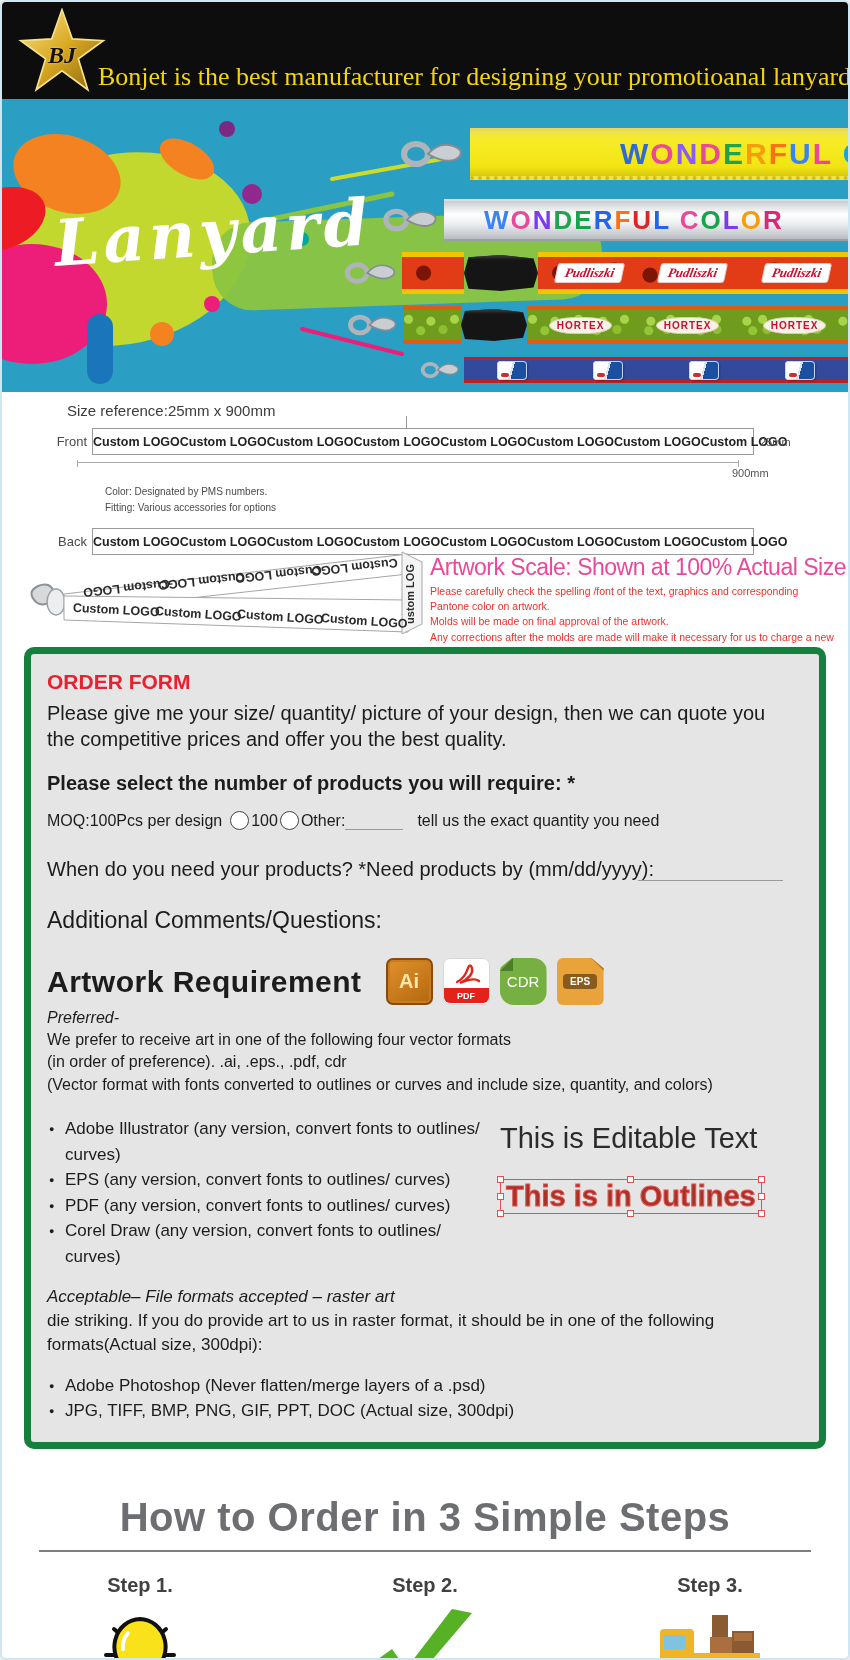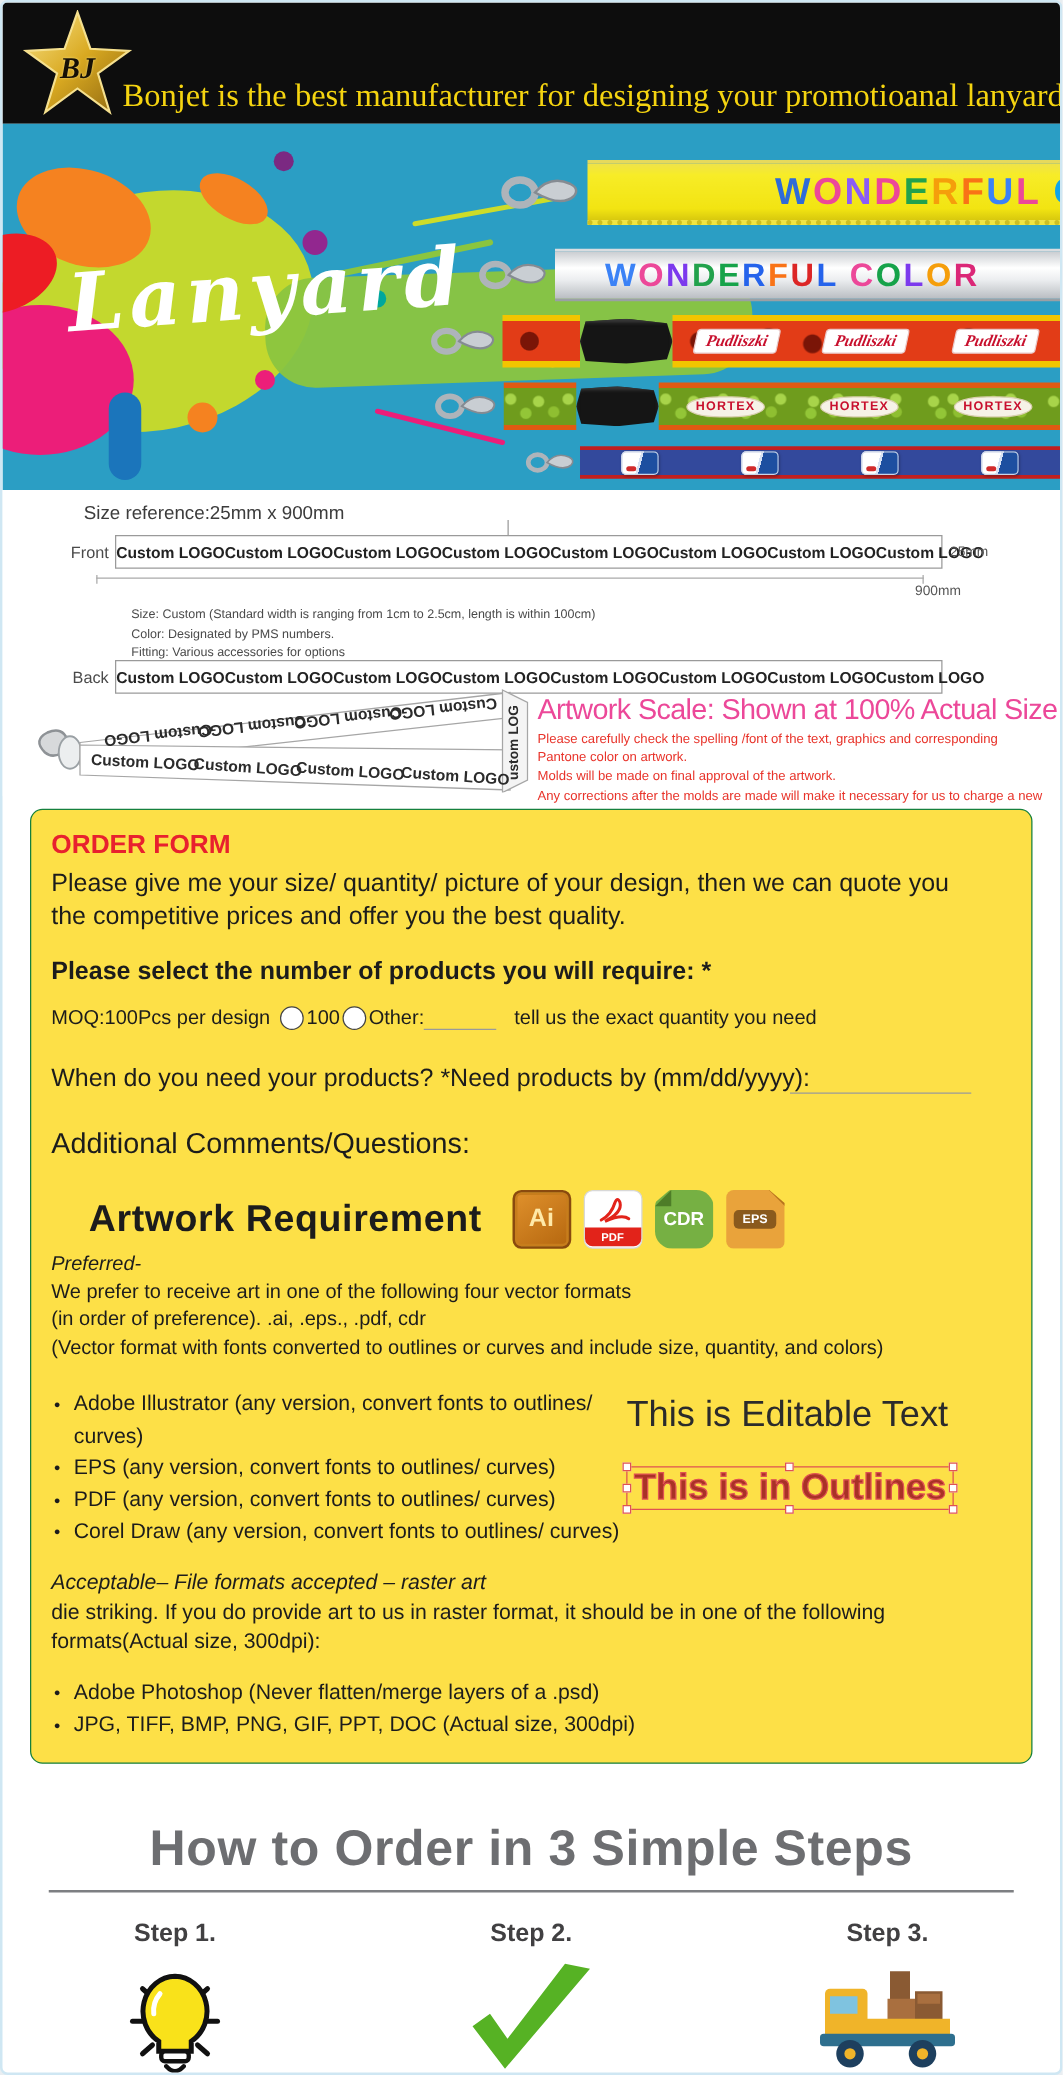--- a/index.html
+++ b/index.html
@@ -103,42 +103,42 @@
   .dim-line::before,.dim-line::after { content:""; position:absolute; top:-3px; width:1px; height:7px; background:#aaa; }
   .dim-line::before{ left:0; } .dim-line::after{ right:0; }
   .mm900 { position:absolute; left:730px; top:75px; font-size:11px; color:#555; }
   .size-notes { position:absolute; left:103px; top:92px; font-size:10px; color:#4a4a4a; line-height:1.55; }
   .v-diagram { position:absolute; left:14px; top:158px; width:408px; height:84px; }
   .artwork-scale { position:absolute; left:428px; top:162px; width:410px; }
   .artwork-scale-title { font-size:23px; color:#ec4899; letter-spacing:-0.5px; white-space:nowrap; }
   .artwork-scale-warn { margin-top:3px; font-size:10.5px; color:#e8332a; line-height:1.45; }
 
   
-  .order-box { position:relative; margin:10px 22px 0; border:1px solid #15803d; border-radius:10px;
-    padding:16px 16px 18px; background:#fde047; color:#1c1c1c; }
+  .order-box { position:relative; margin:10px 22px 0; border:7px solid #15803d; border-radius:10px;
+    padding:16px 16px 18px; background:#e5e5e5; color:#1c1c1c; }
   .of-title { color:#e8212e; font-size:21px; font-weight:bold; margin-bottom:6px; }
   .of-intro { font-size:20px; max-width:742px; line-height:1.3; }
   .of-select { font-size:20px; font-weight:bold; margin-top:20px; }
   .of-moq { font-size:16px; margin-top:16px; display:flex; align-items:center; flex-wrap:nowrap; }
   .radio { display:inline-block; width:19px; height:19px; border:1.5px solid #444; border-radius:50%;
     margin:0 2px 0 8px; background:#fff; }
   .radio.r2 { margin-left:2px; }
   .blank { display:inline-block; border-bottom:1.5px solid #9a9a9a; height:18px; }
   .of-when { font-size:20px; margin-top:28px; display:flex; align-items:flex-end; }
   .of-comments { font-size:23px; margin-top:26px; }
   .aw-head { display:flex; align-items:center; gap:10px; margin-top:24px; }
-  .aw-title { font-size:30px; font-weight:bold; color:#1c1c1c; letter-spacing:0.5px; margin-right:14px;margin-left:30px; }
+  .aw-title { font-size:30px; font-weight:bold; color:#1c1c1c; letter-spacing:0.5px; margin-right:14px; }
   .ficon { width:47px; height:47px; border-radius:7px; position:relative; display:flex; align-items:center; justify-content:center; }
   .ficon-ai { background:linear-gradient(145deg,#e0912c,#b5670f); border:2px solid #8a4a0e;
     color:#ffe9a8; font-weight:bold; font-size:20px; box-shadow:inset 0 0 0 2px #c77d1c; }
   .ficon-pdf { background:#fff; border:1px solid #d8d8d8; flex-direction:column; justify-content:flex-start; }
   .pdf-swirl { width:30px; height:26px; margin-top:3px; }
   .pdf-bar { width:100%; height:15px; background:#e2231a; color:#fff; font-size:9px; font-weight:bold;
     display:flex; align-items:center; justify-content:center; border-radius:0 0 6px 6px; }
-  .ficon-cdr { background:#76b043; color:#fff; font-weight:bold; font-size:15px;
+  .ficon-cdr { background:#76b043; color:#fff; font-weight:normal; font-size:15px;
     clip-path:polygon(26% 0, 100% 0, 100% 100%, 0 100%, 0 22%); border-radius:14px; }
   .ficon-cdr::before { content:""; position:absolute; left:0; top:0; border-style:solid;
     border-width:0 0 13px 13px; border-color:transparent transparent #4e7d28 transparent; }
   .ficon-eps { background:#e9a33b; clip-path:polygon(0 0, 74% 0, 100% 22%, 100% 100%, 0 100%); border-radius:6px;justify-content:center; }
   .ficon-eps::before { content:""; position:absolute; right:0; top:0; border-style:solid;
     border-width:0 13px 13px 0; border-color:transparent #b5741c transparent transparent; }
   .eps-pill { background:#8a5a1d; color:#fff; font-size:10px; font-weight:bold; padding:2px 7px; border-radius:4px; }
   .aw-pref { font-style:italic; font-size:16px; margin-top:4px; }
   .aw-lines { font-size:16px; line-height:1.4; margin-top:2px; }
   .two-col { display:flex; margin-top:20px; }
@@ -296,21 +296,20 @@
           <span class="logo-cell">Custom LOGO</span>
         </div>
       <span class="mm25">25mm</span>
     </div>
 
     <div class="dim-line"></div>
     <div class="mm900">900mm</div>
 
     <div class="size-notes">
 
-    <div>Size: Custom (Standard width is ranging from 1cm to 2.5cm, length is within 100cm)</div>
         <div>Color: Designated by PMS numbers.</div>
         <div>Fitting: Various accessories for options</div>
       </div>
 
     <div class="strip-row" style="top:136px;">
       <div class="strip-label">Back</div>
       <div class="logo-strip">
 
       <span class="logo-cell">Custom LOGO</span>
           <span class="logo-cell">Custom LOGO</span>

